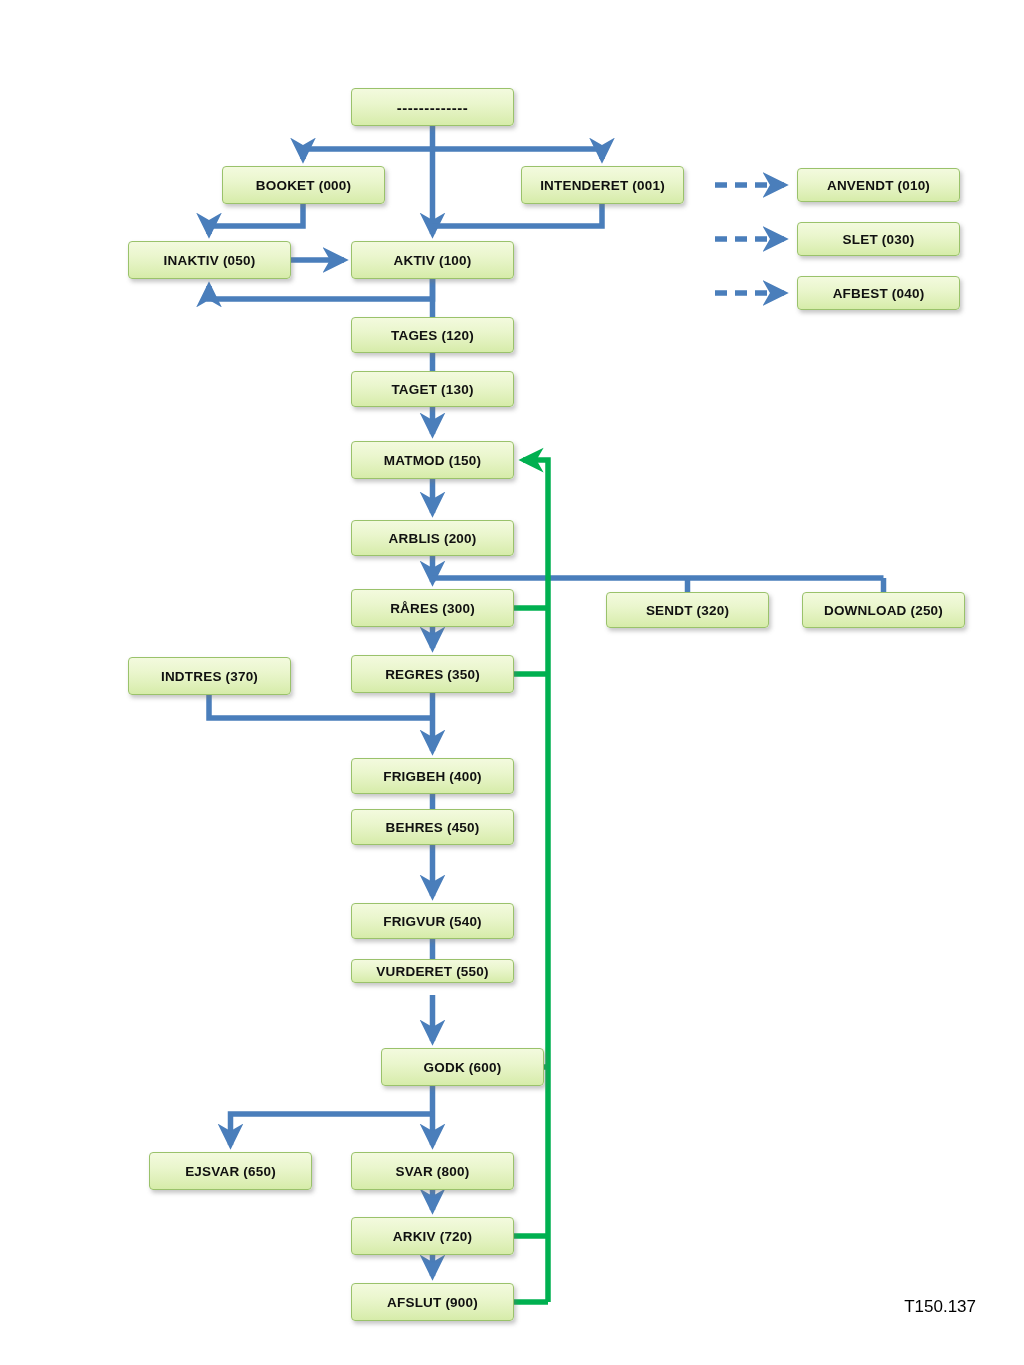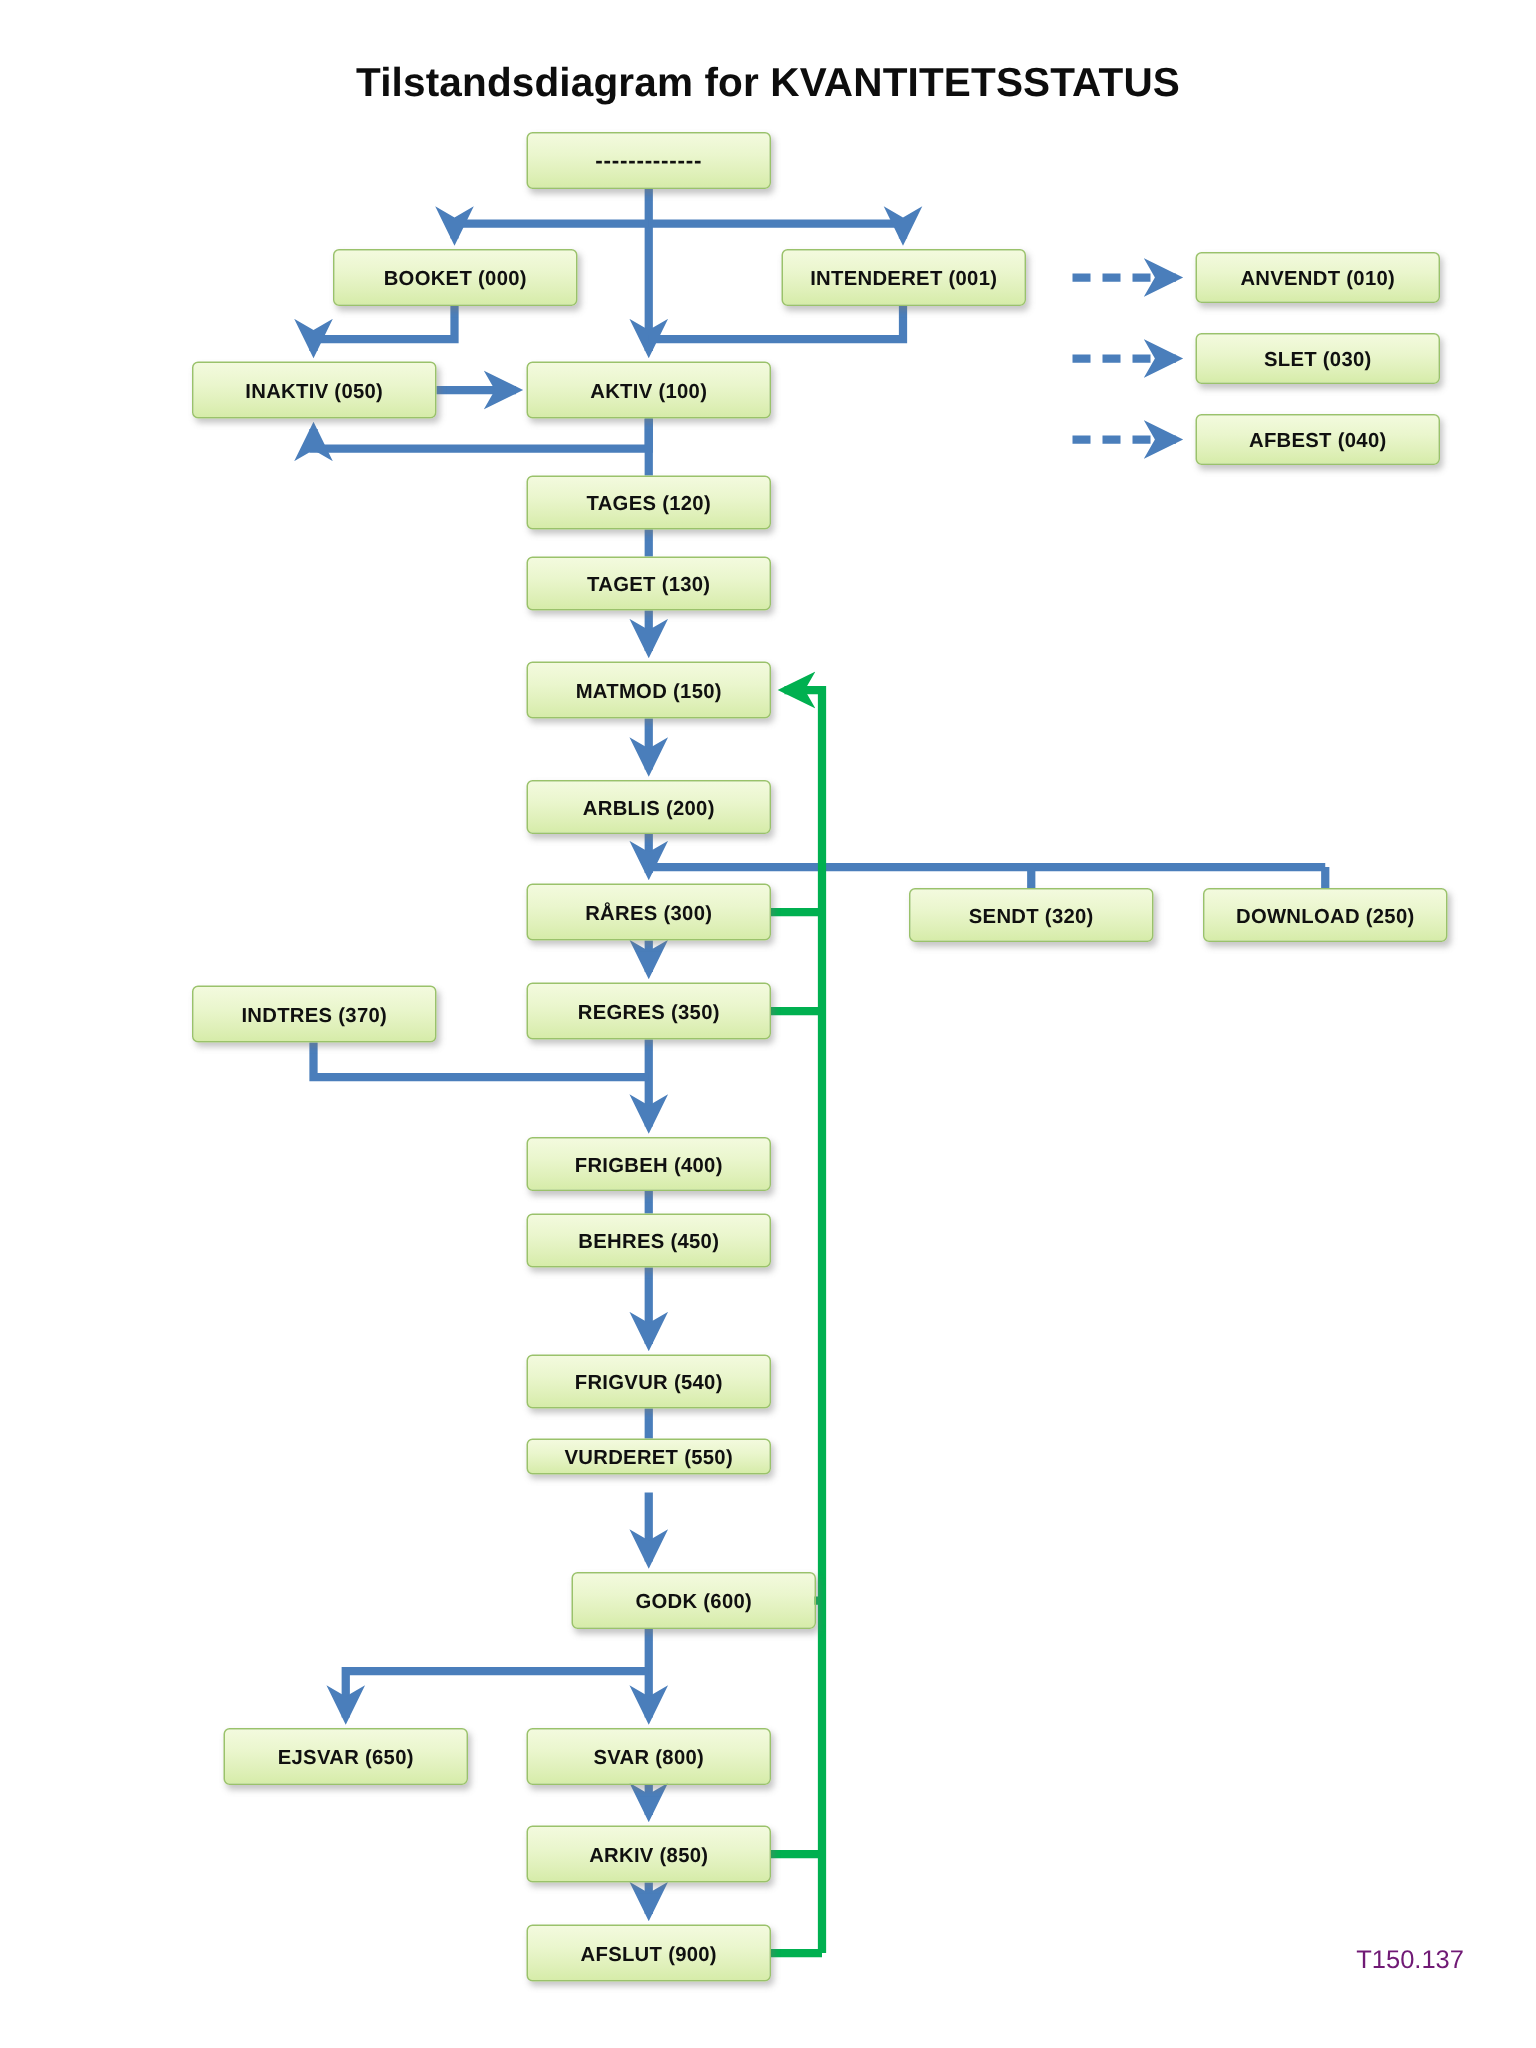--- a/index.html
+++ b/index.html
@@ -58,30 +58,29 @@
   .node.start-node {
     font-size: 15px;
     letter-spacing: 0.5px;
     font-weight: bold;
   }
   .watermark {
     position: absolute;
     right: 48px;
     bottom: 48px;
     font-size: 17px;
-    color: #701a75;
+    color: #000000;
     font-family: "Liberation Sans", sans-serif;
   }
 </style>
 </head>
 <body>
 
 <div id="canvas">
 
-  <div class="title">Tilstandsdiagram for KVANTITETSSTATUS</div>
 
   <svg id="edges" viewBox="0 0 1024 1365" width="1024" height="1365" xmlns="http://www.w3.org/2000/svg">
     <defs>
       <marker id="ah-blue" viewBox="0 0 12 12" refX="9" refY="6" markerWidth="5.2" markerHeight="5.2" orient="auto-start-reverse">
         <path d="M 0 0.6 L 11 6 L 0 11.4 L 3.1 6 Z" fill="#4a7ebb"></path>
       </marker>
       <marker id="ah-green" viewBox="0 0 12 12" refX="9" refY="6" markerWidth="5.0" markerHeight="5.0" orient="auto-start-reverse">
         <path d="M 0 0.6 L 11 6 L 0 11.4 L 3.1 6 Z" fill="#00b050"></path>
       </marker>
       <linearGradient id="none"></linearGradient>
@@ -215,21 +214,21 @@
       <div class="node" style="left: 351px; top: 1048px; width: 163px; height: 38px; margin-left: 30px;">
         <span>GODK  (600)</span>
       </div>
       <div class="node" style="left: 149px; top: 1152px; width: 163px; height: 38px;">
         <span>EJSVAR  (650)</span>
       </div>
       <div class="node" style="left: 351px; top: 1152px; width: 163px; height: 38px;">
         <span>SVAR  (800)</span>
       </div>
       <div class="node" style="left: 351px; top: 1217px; width: 163px; height: 38px;">
-        <span>ARKIV  (850)</span>
+        <span>ARKIV  (720)</span>
       </div>
       <div class="node" style="left: 351px; top: 1283px; width: 163px; height: 38px;">
         <span>AFSLUT (900)</span>
       </div>
     </div>
 
   <div class="watermark">T150.137</div>
 </div>
 
 </body></html>

